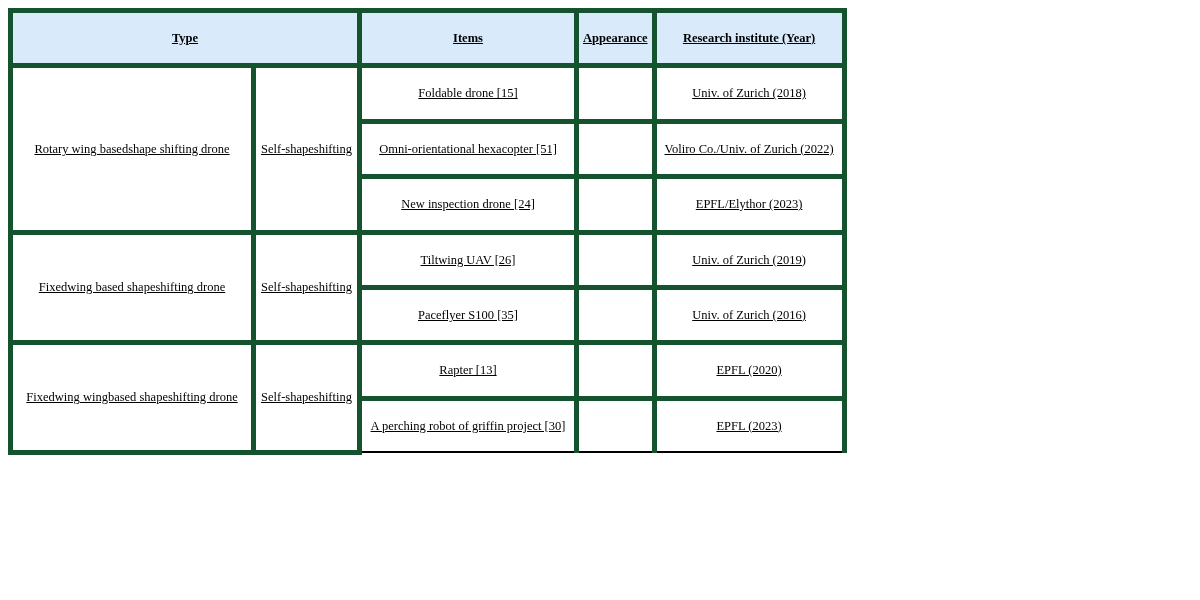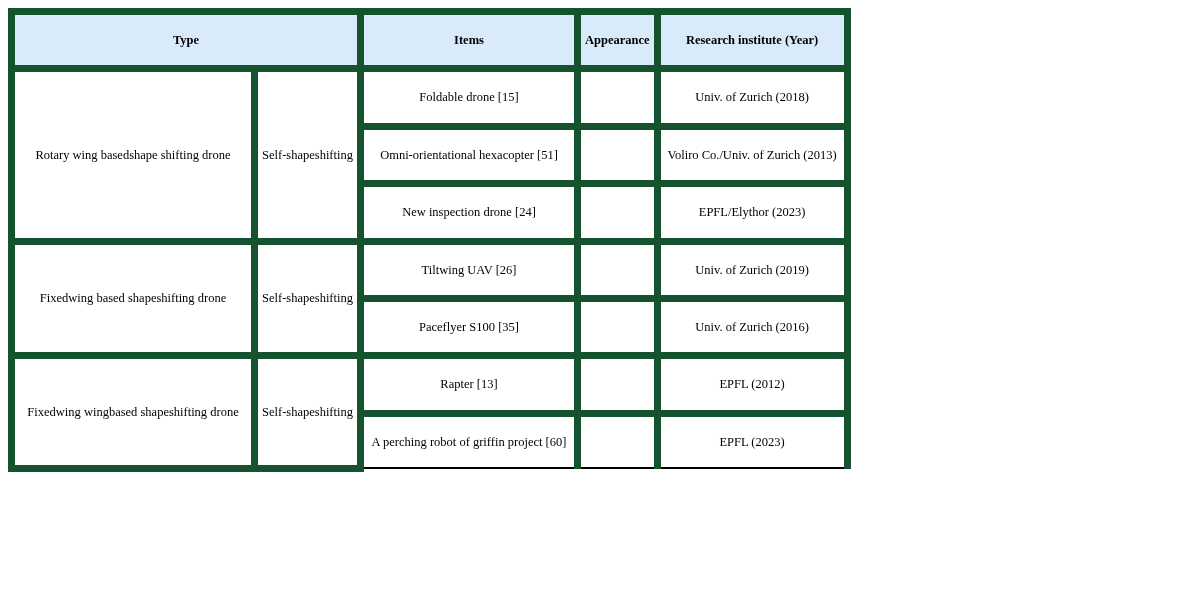--- a/index.html
+++ b/index.html
@@ -22,27 +22,28 @@
     padding: 8px;
   }
   table.drone-table {
     border-collapse: collapse;
     table-layout: fixed;
     border: 2px solid #000000;
     margin: 0;
   }
   table.drone-table th,
   table.drone-table td {
-    border: 7px solid #14532d;
+    border: 5px solid #14532d;
     font-size: 12.5px;
     line-height: 1.15;
     text-align: center;
     vertical-align: middle;
     padding: 18px 4px;
     box-sizing: border-box;
+    text-decoration: underline;
   }
   table.drone-table thead th {
     background: #d9ebfb;
     font-weight: bold;
     height: 22px;
     border-bottom: 2px solid #000000;
   }
   .col-type { width: 243px; }
   .col-shift { width: 106px; }
   .col-items { width: 217px; }
@@ -94,21 +95,21 @@
       <tr>
         <td class="type-cell" rowspan="3">Rotary wing basedshape shifting drone</td>
         <td class="shift-cell" rowspan="3">Self-shapeshifting</td>
         <td class="items-cell">Foldable drone [15]</td>
         <td class="appearance-cell"></td>
         <td>Univ. of Zurich (2018)</td>
       </tr>
       <tr>
         <td class="items-cell">Omni-orientational hexacopter [51]</td>
         <td class="appearance-cell"></td>
-        <td>Voliro Co./Univ. of Zurich (2013)</td>
+        <td>Voliro Co./Univ. of Zurich (2022)</td>
       </tr>
       <tr class="group-end">
         <td class="items-cell">New inspection drone [24]</td>
         <td class="appearance-cell"></td>
         <td>EPFL/Elythor (2023)</td>
       </tr>
 
       <tr>
         <td class="type-cell" rowspan="2">Fixedwing based shapeshifting drone</td>
         <td class="shift-cell" rowspan="2">Self-shapeshifting</td>
@@ -120,22 +121,22 @@
         <td class="items-cell">Paceflyer S100 [35]</td>
         <td class="appearance-cell"></td>
         <td>Univ. of Zurich (2016)</td>
       </tr>
 
       <tr>
         <td class="type-cell" rowspan="2">Fixedwing wingbased shapeshifting drone</td>
         <td class="shift-cell" rowspan="2">Self-shapeshifting</td>
         <td class="items-cell">Rapter [13]</td>
         <td class="appearance-cell"></td>
-        <td>EPFL (2012)</td>
+        <td>EPFL (2020)</td>
       </tr>
       <tr class="group-end">
-        <td class="items-cell">A perching robot of griffin project [60]</td>
+        <td class="items-cell">A perching robot of griffin project [30]</td>
         <td class="appearance-cell"></td>
         <td>EPFL (2023)</td>
       </tr>
     </tbody>
   </table>
 </div>
 
 </body></html>

